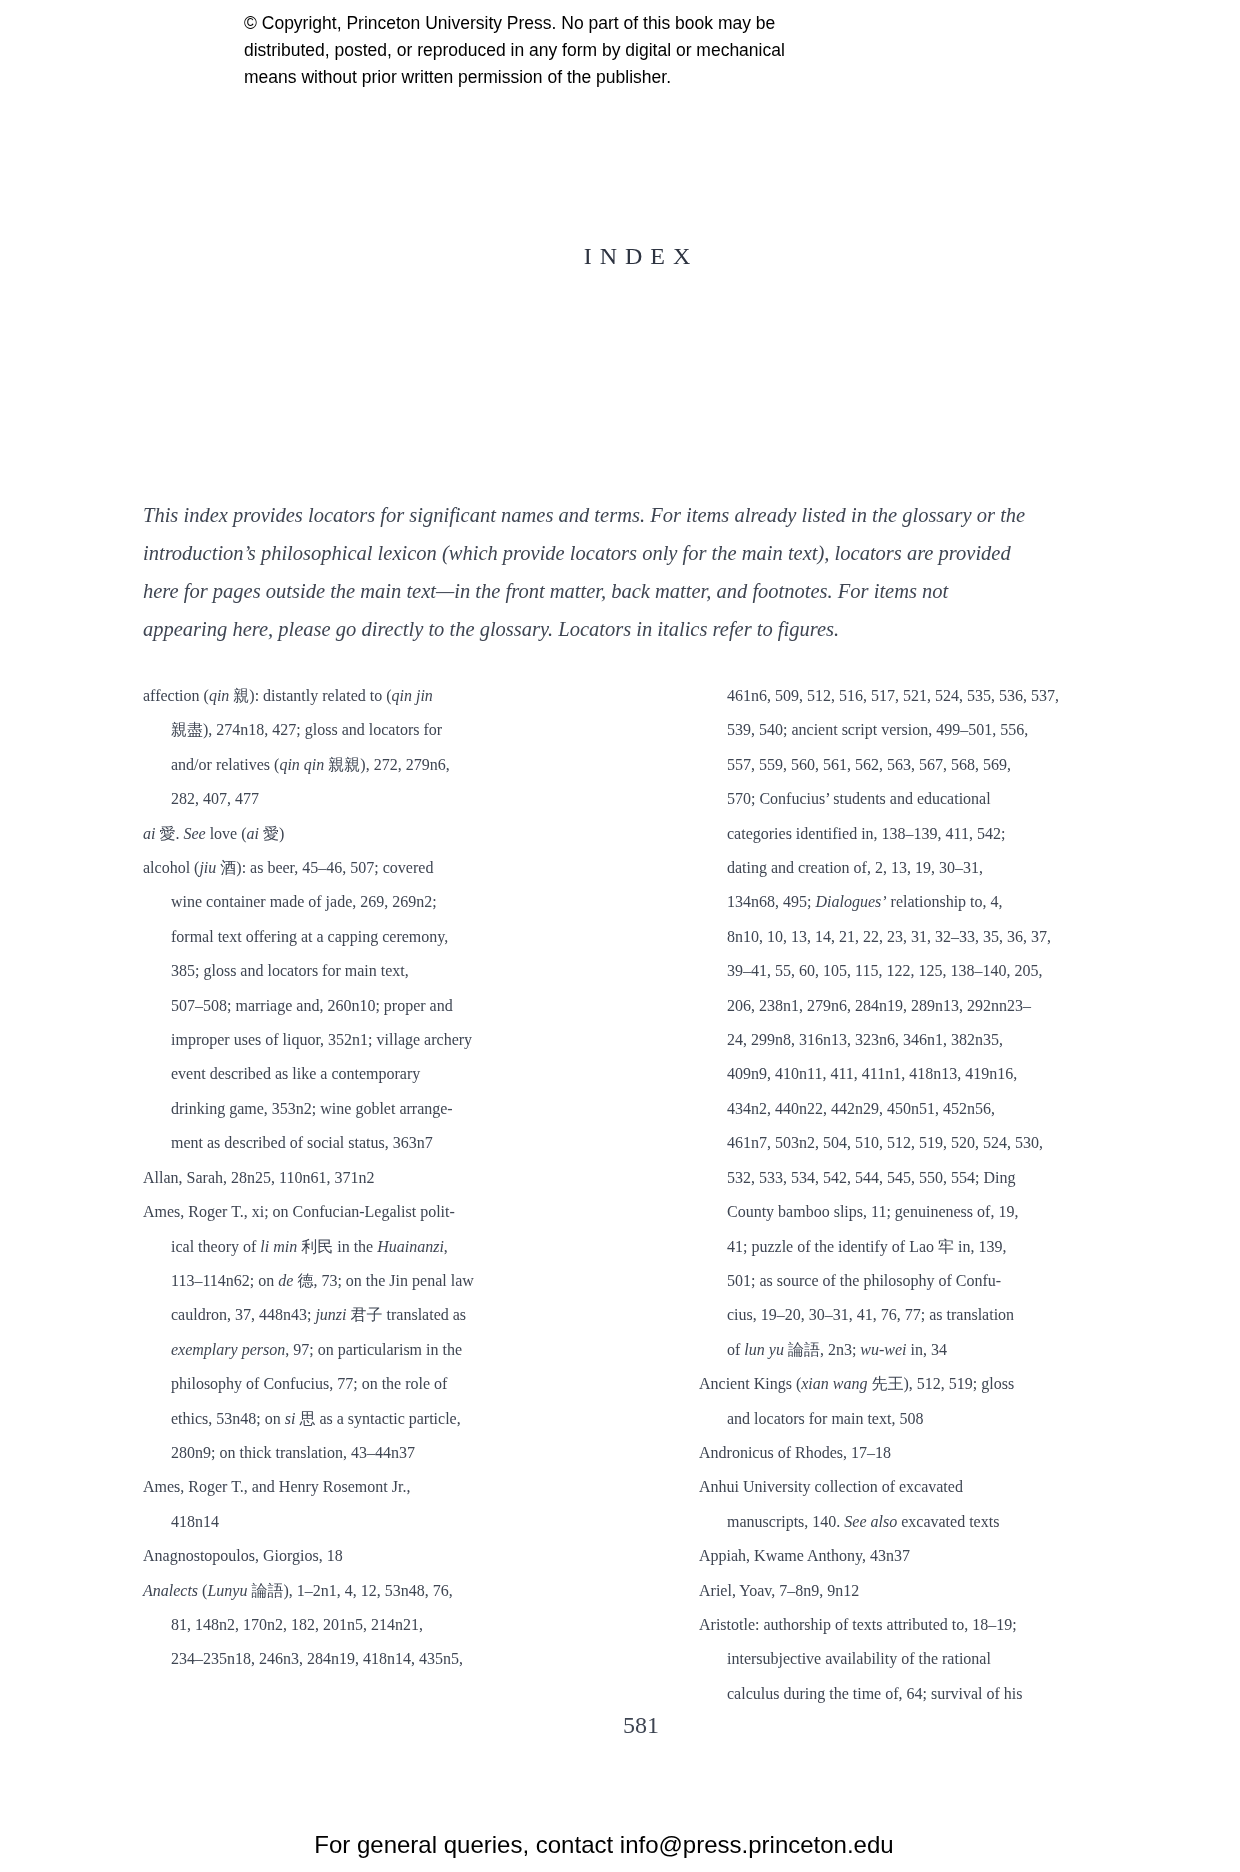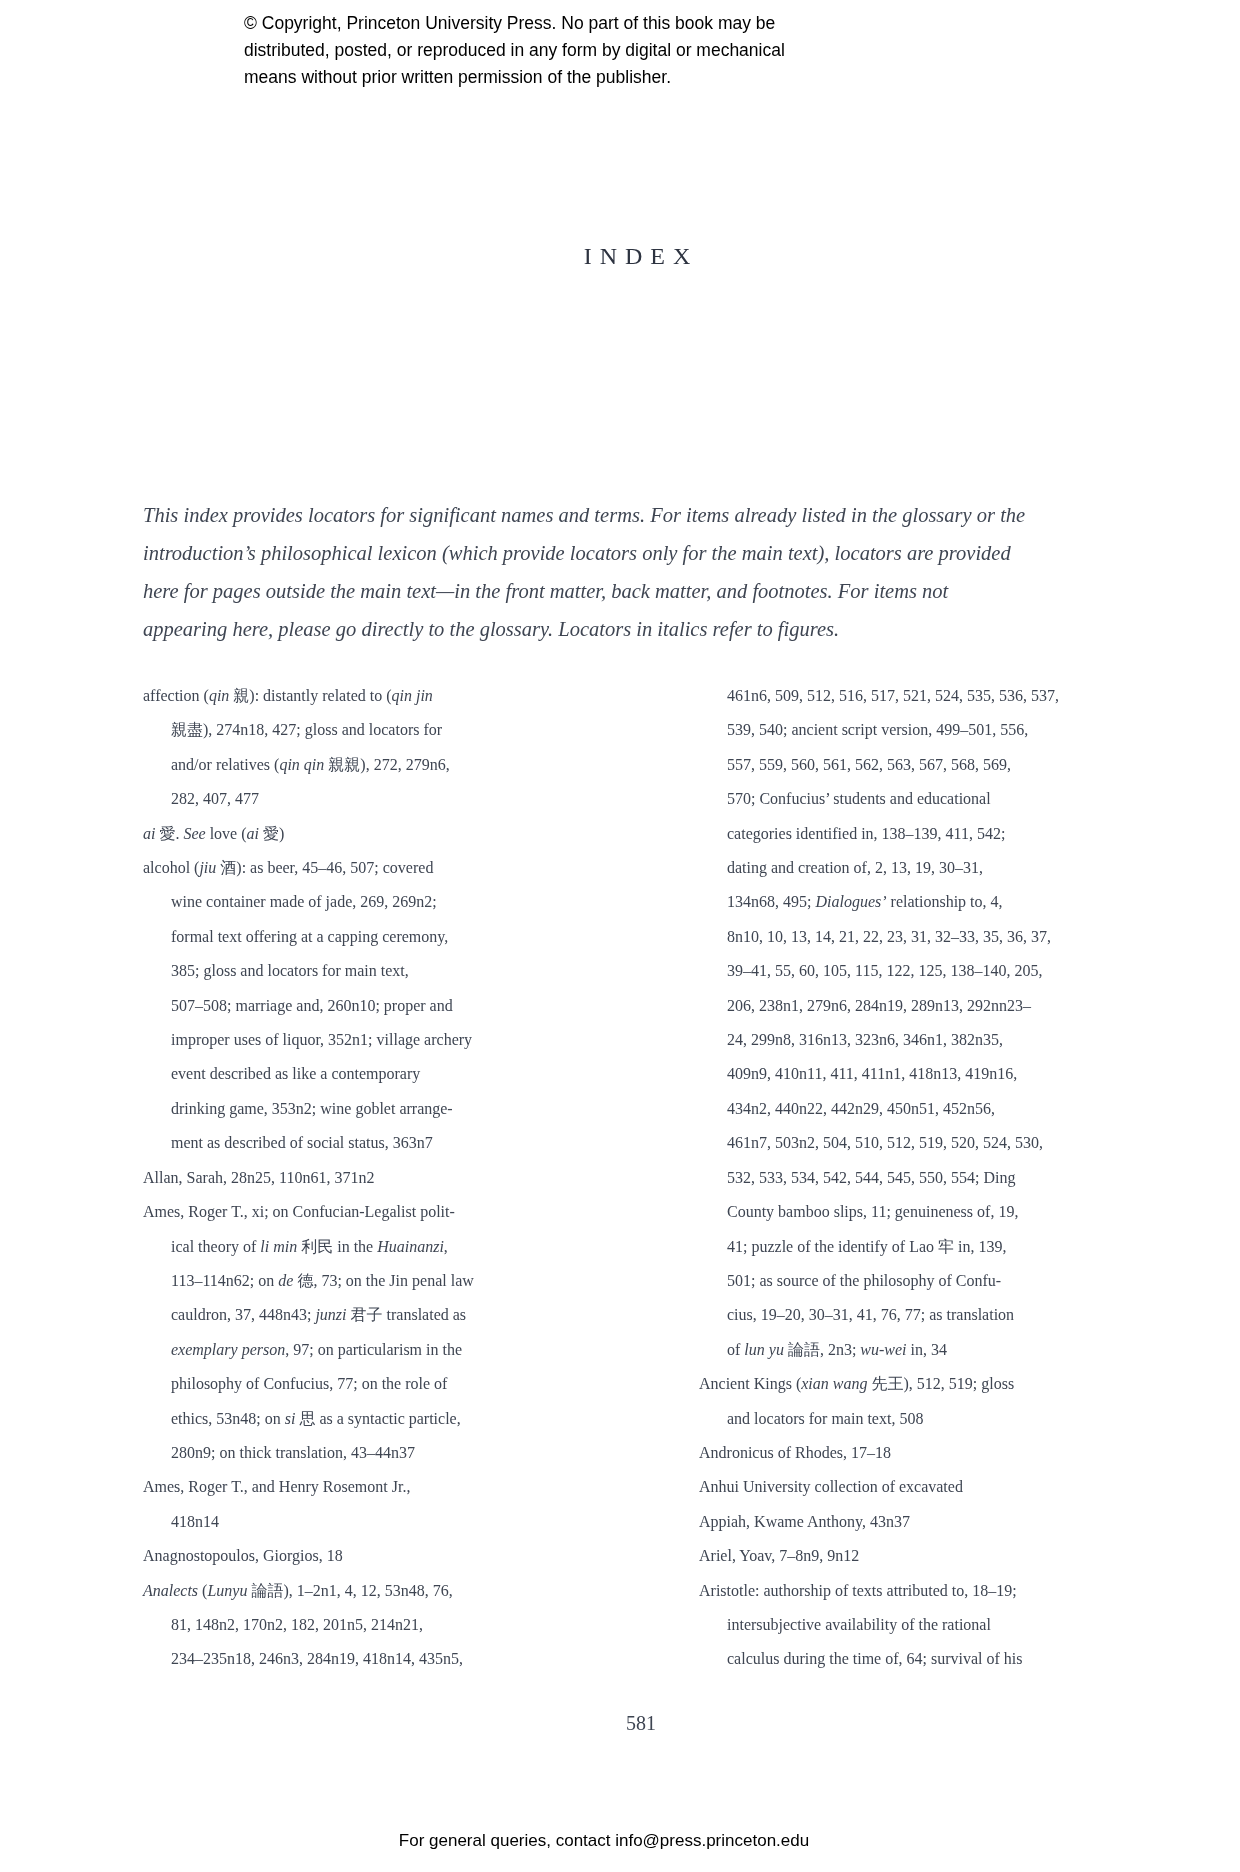--- a/index.html
+++ b/index.html
@@ -34,27 +34,27 @@
     color: #3e4552; white-space: nowrap;
   }
   .col-left  { left: 143px; }
   .col-right { left: 667px; margin-left: 32px; }
   .line.indent { padding-left: 28px; }
   .seg-n { font-style: normal; font-weight: normal; }
   .seg-i { font-style: italic; }
   .seg-b { font-weight: normal; }
   .page-number {
     position: absolute; left: 141px; top: 1712px; width: 1000px;
-    text-align: center; font-size: 20px; color: #3e4552;
+    text-align: center; font-size: 24px; color: #3e4552;
   }
   .footer {
     position: absolute; left: 0; top: 1831px; width: 1208px;
     text-align: center;
     font-family: "Liberation Sans", sans-serif;
-    font-size: 17px; color: #000000;
+    font-size: 24px; color: #000000;
   }
 </style>
 </head>
 <body>
 
 <div class="copyright">
   <div>© Copyright, Princeton University Press. No part of this book may be</div>
   <div>distributed, posted, or reproduced in any form by digital or mechanical</div>
   <div>means without prior written permission of the publisher.</div>
 </div>
@@ -117,20 +117,21 @@
     <div class="line indent"><span class="seg-n">532, 533, 534, 542, 544, 545, 550, 554; Ding</span></div>
     <div class="line indent"><span class="seg-n">County bamboo slips, 11; genuineness of, 19,</span></div>
     <div class="line indent"><span class="seg-n">41; puzzle of the identify of Lao 牢 in, 139,</span></div>
     <div class="line indent"><span class="seg-n">501; as source of the philosophy of Confu-</span></div>
     <div class="line indent"><span class="seg-n">cius, 19–20, 30–31, 41, 76, 77; as translation</span></div>
     <div class="line indent"><span class="seg-n">of </span><span class="seg-i">lun yu</span><span class="seg-n"> 論語, 2n3; </span><span class="seg-i">wu-wei</span><span class="seg-n"> in, 34</span></div>
     <div class="line"><span class="seg-n">Ancient Kings (</span><span class="seg-i">xian wang</span><span class="seg-n"> 先王), 512, 519; </span><span class="seg-b">gloss</span></div>
     <div class="line indent"><span class="seg-b">and locators for main text</span><span class="seg-n">, 508</span></div>
     <div class="line"><span class="seg-n">Andronicus of Rhodes, 17–18</span></div>
     <div class="line"><span class="seg-n">Anhui University collection of excavated</span></div>
+    <div class="line indent"><span class="seg-n">manuscripts, 140. </span><span class="seg-i">See also</span><span class="seg-n"> excavated texts</span></div>
     <div class="line"><span class="seg-n">Appiah, Kwame Anthony, 43n37</span></div>
     <div class="line"><span class="seg-n">Ariel, Yoav, 7–8n9, 9n12</span></div>
     <div class="line"><span class="seg-n">Aristotle: authorship of texts attributed to, 18–19;</span></div>
     <div class="line indent"><span class="seg-n">intersubjective availability of the rational</span></div>
     <div class="line indent"><span class="seg-n">calculus during the time of, 64; survival of his</span></div>
   </div>
 
 <div class="page-number">581</div>
 
 <div class="footer">For general queries, contact info@press.princeton.edu</div>

